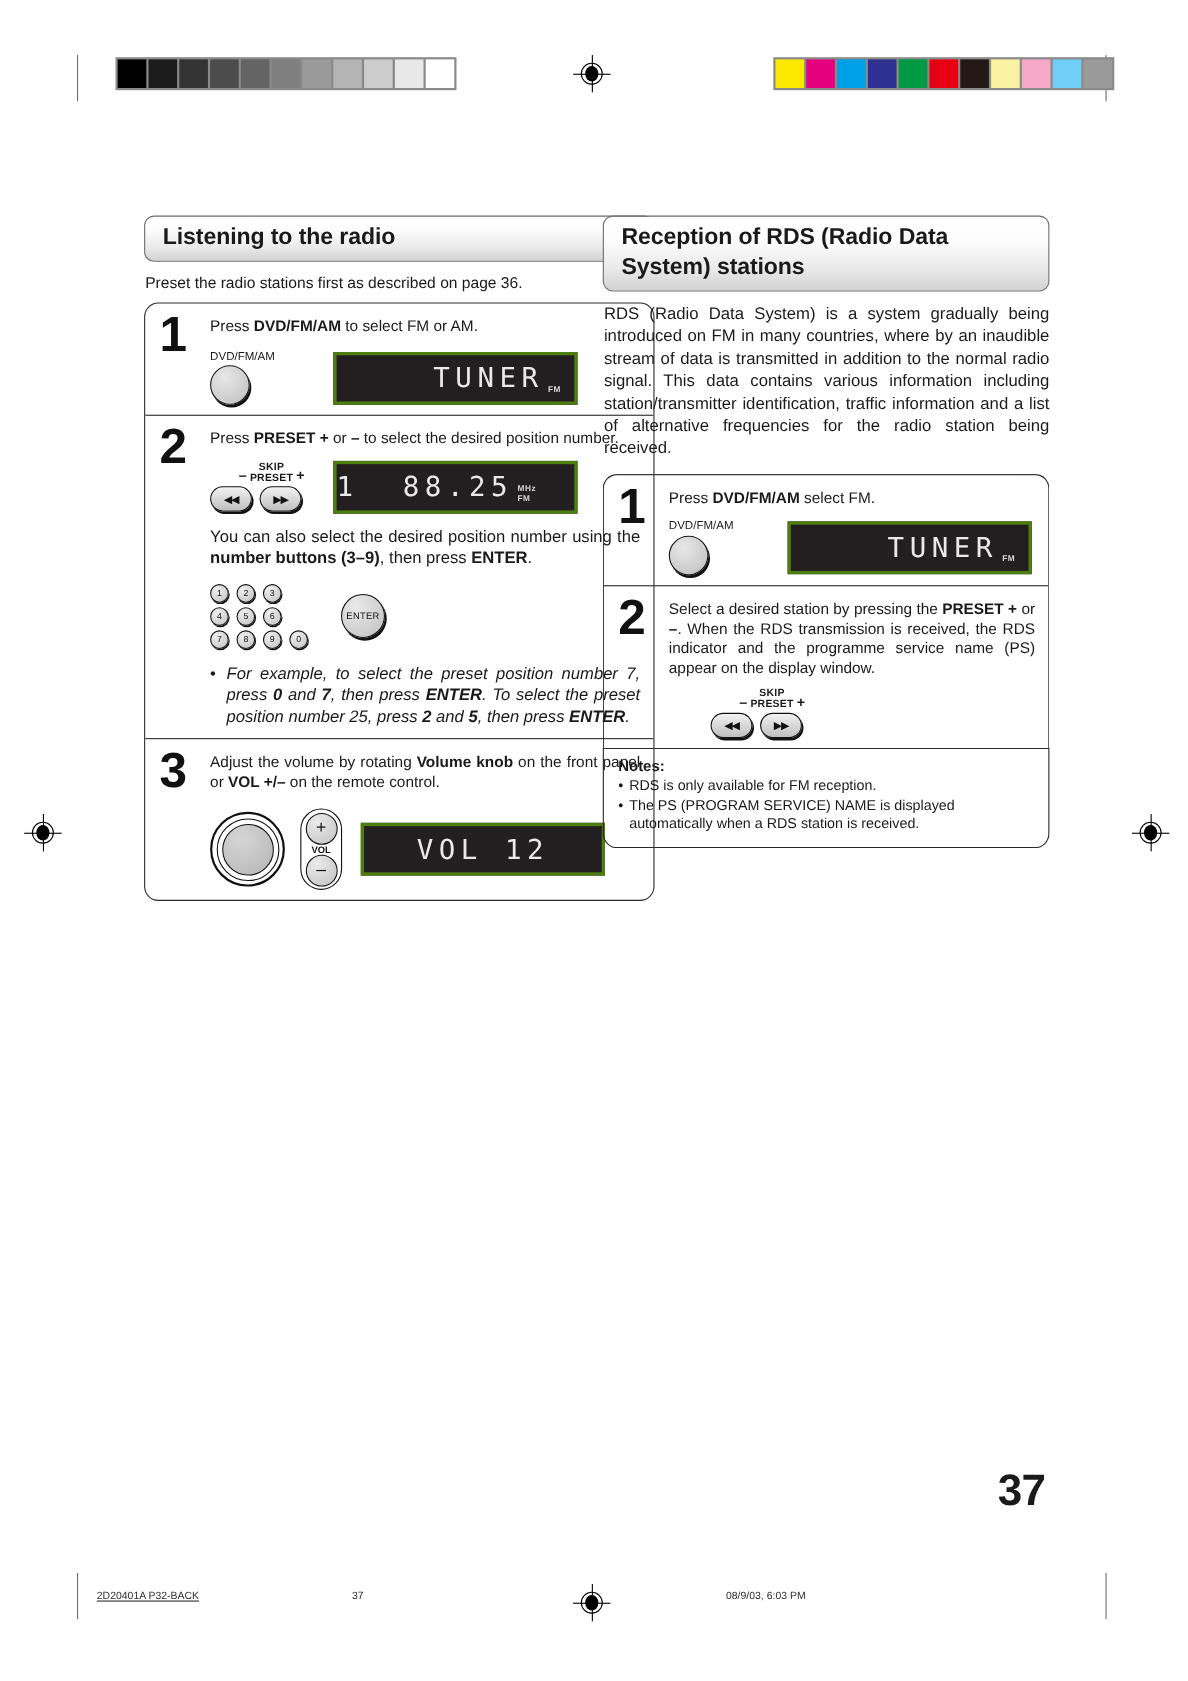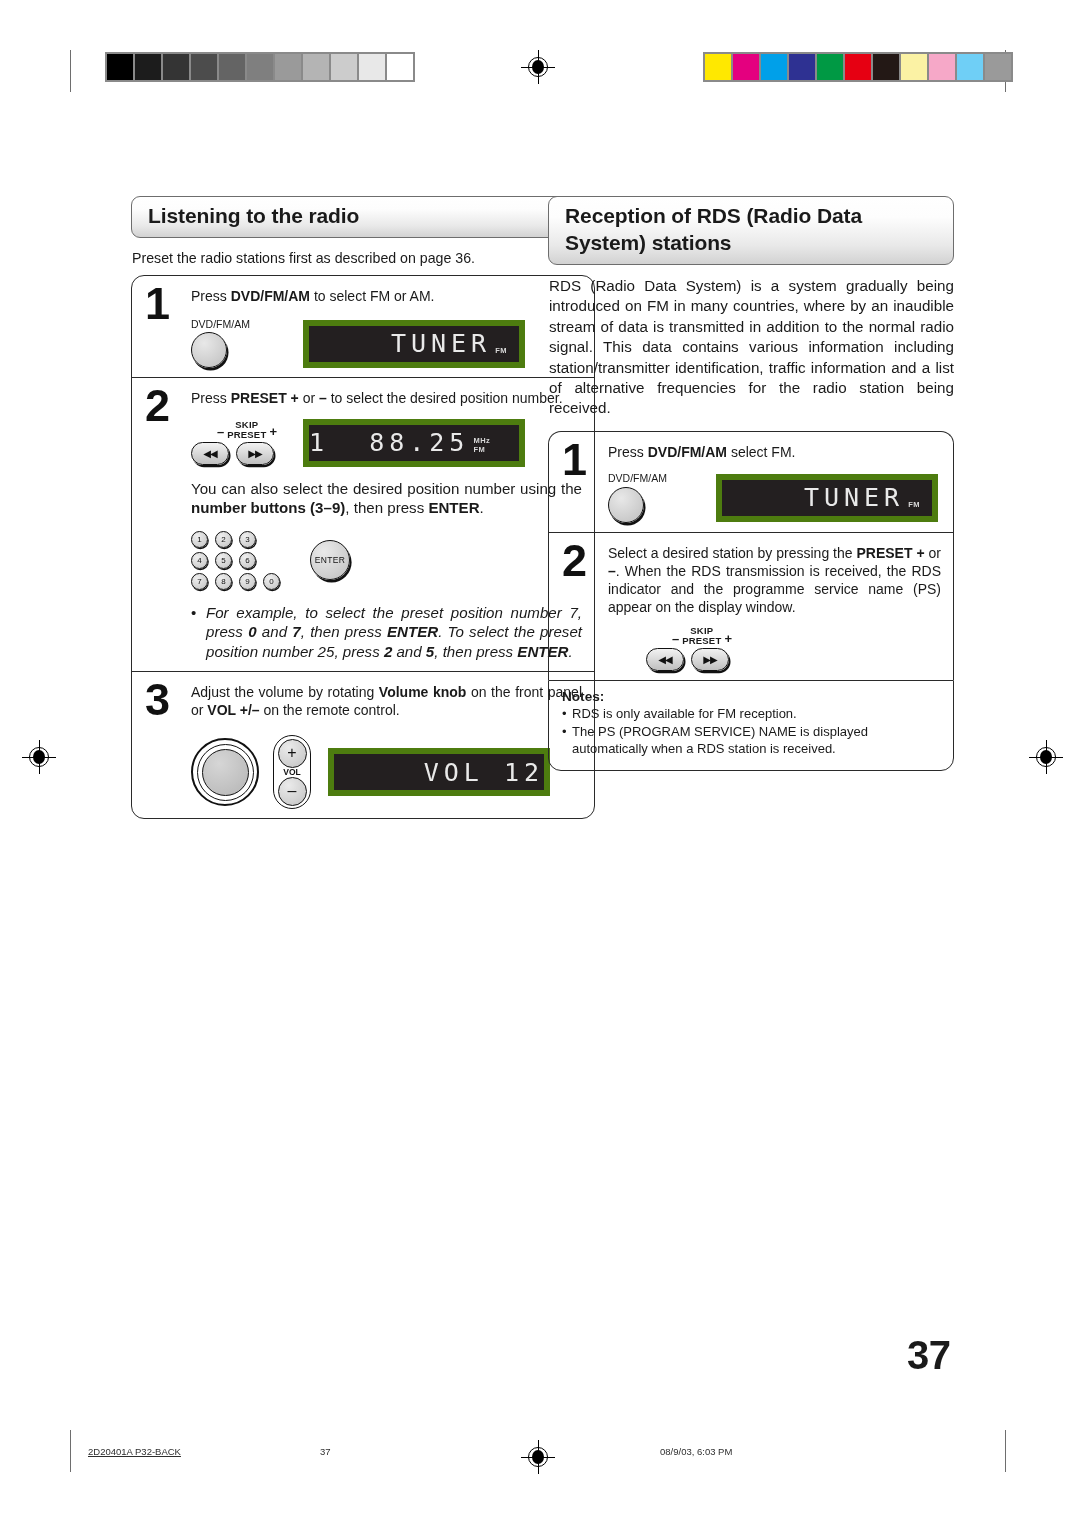--- a/index.html
+++ b/index.html
@@ -164,21 +164,21 @@
     border-radius: 50%;
     background: radial-gradient(circle at 36% 30%, #e8e8e8 0%, #cfcfcf 60%, #bdbdbd 100%);
     border: 1.6px solid #111;
     box-shadow: 1.5px 2.5px 0 0 #111;
     box-sizing: border-box;
   }
 
   
   .lcd {
     background: #231f20;
-    border: 6px solid #4d7c0f;
+    border: 3px solid #4d7c0f;
     height: 48px;
     display: flex;
     align-items: center;
     box-sizing: border-box;
     position: relative;
   }
   .lcd-text {
     color: #e9e9e9;
     font-family: "DejaVu Sans Mono", monospace;
     font-size: 25px;
@@ -503,21 +503,21 @@
           <div class="step-text" id="L-step3-text">Adjust the volume by rotating <b>Volume knob</b> on the front panel or <b>VOL +/–</b> on the remote control.</div>
           <div class="hw-row" style="margin-top:16px; align-items:center;">
             <div class="knob">
               <div class="knob-inner"></div>
             </div>
             <div class="vol-rocker">
               <div class="vol-circ">+</div>
               <div class="vol-lbl">VOL</div>
               <div class="vol-circ">–</div>
             </div>
-            <div class="lcd" style="width:222px; justify-content:flex-end; margin-left:17px;">
+            <div class="lcd" style="width:222px; justify-content:center; margin-left:17px;">
               <span class="lcd-text">VOL 12</span>
             </div>
           </div>
         </div>
       </div>
 
     </div>
   </div>
 
   <div class="col-right">

